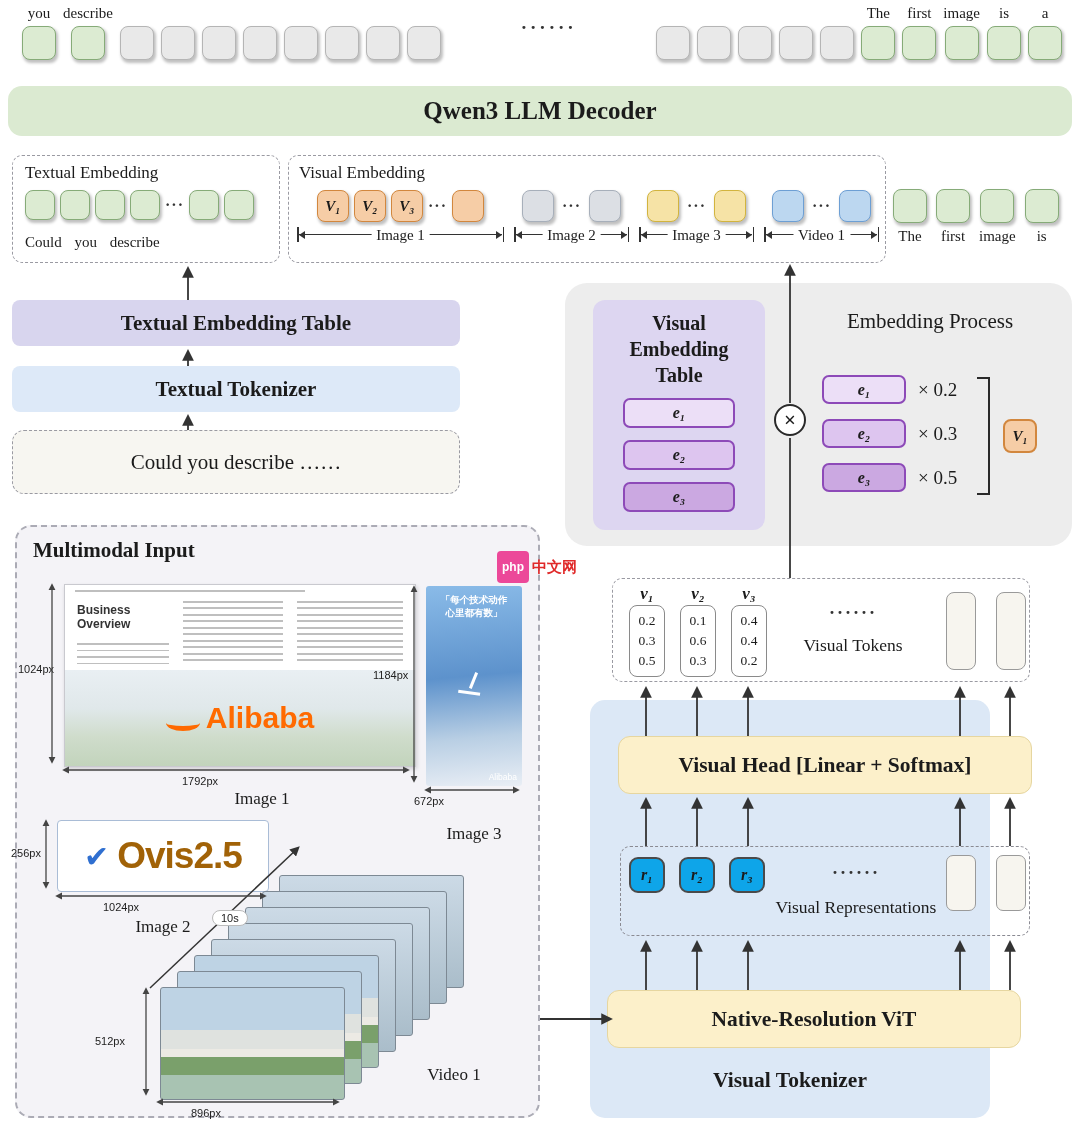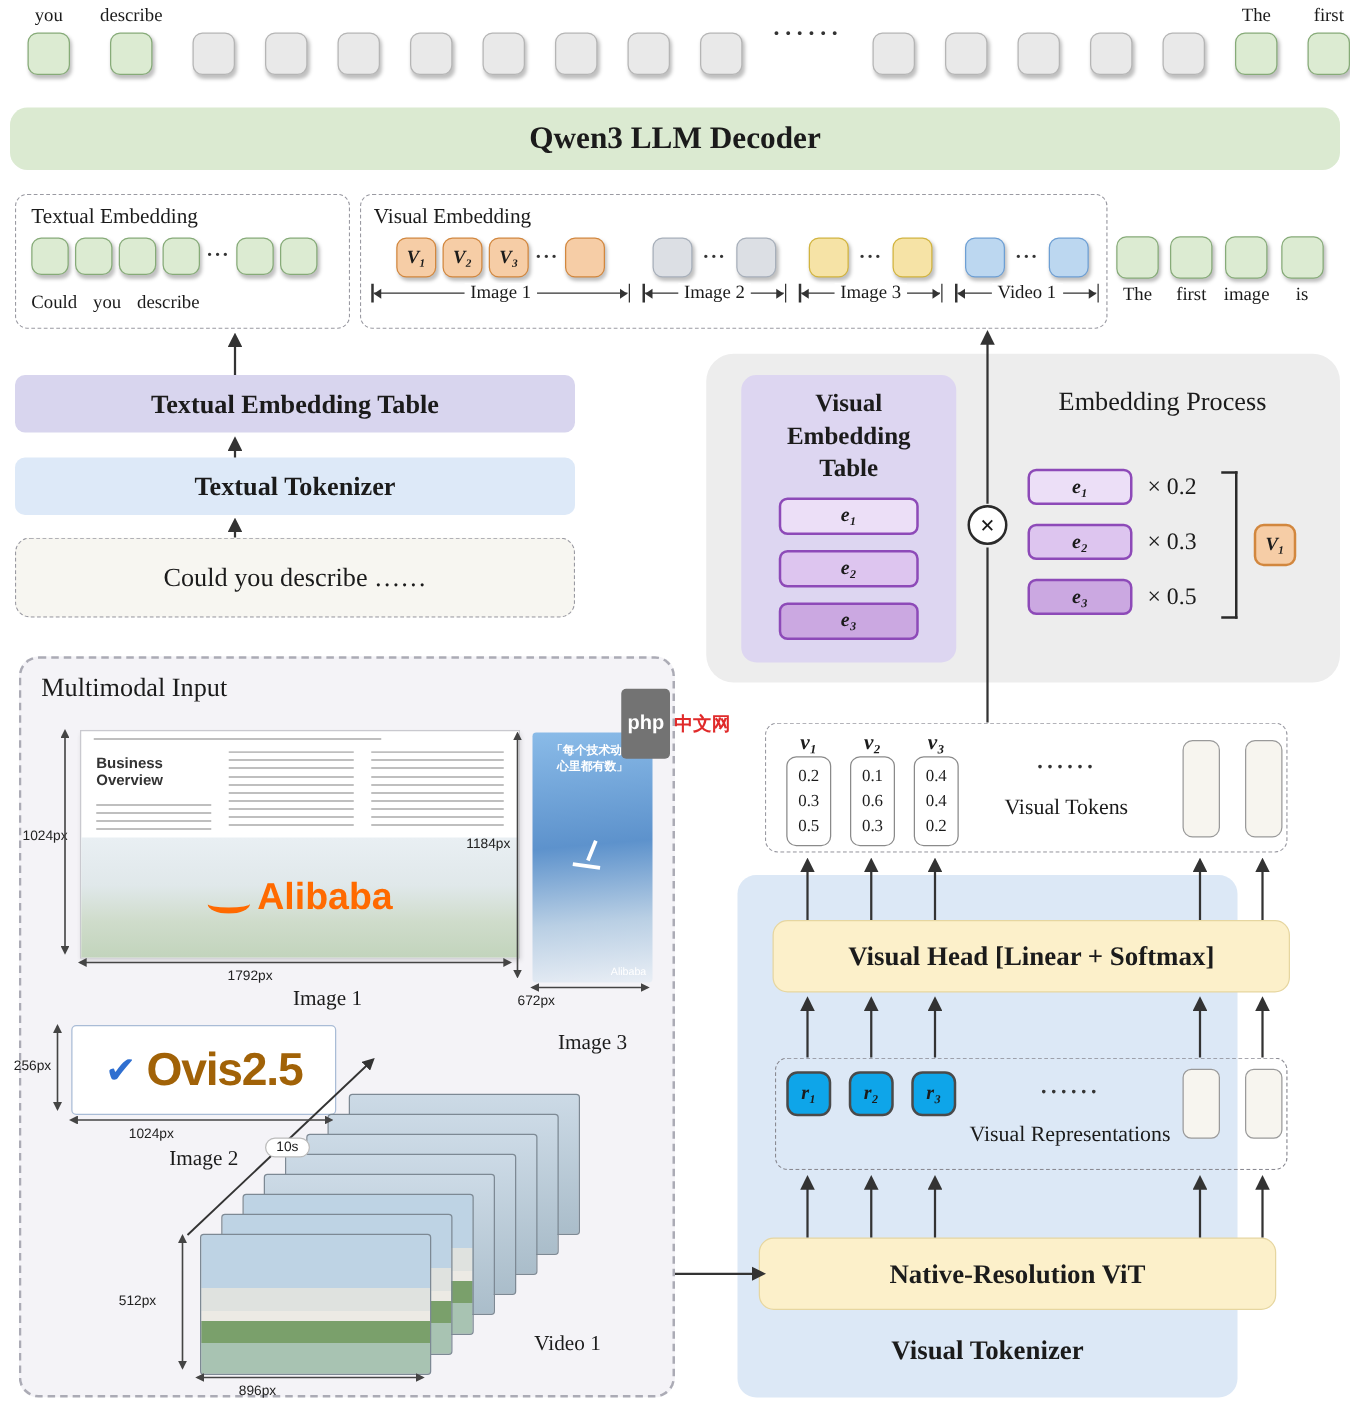--- a/index.html
+++ b/index.html
@@ -81,21 +81,21 @@
   .ovis-mark::before{content:"✔";font-size:30px;font-weight:bold;color:#2f6fd0;font-family:"DejaVu Sans",sans-serif}
   .ovis-text{font-family:Liberation Sans, sans-serif;font-weight:bold;font-size:37px;color:#a16207;letter-spacing:-1px}
 
   .vf{position:absolute;width:185px;height:113px;border:1.5px solid #7d8994;border-radius:3px;
       background:linear-gradient(180deg,#ccdae6,#aabdca)}
   .vf-photo{background:linear-gradient(180deg,#bed3e4 0 38%,#dfe2df 38% 55%,#eceae4 55% 62%,#7aa06b 62% 78%,#a8c3b2 78% 100%)}
   .badge{position:absolute;background:#fff;border:1px solid #bbb;border-radius:9px;padding:1px 8px;
          font-family:"Liberation Sans",sans-serif;font-size:11px;z-index:45}
 
   .wm{position:absolute;display:flex;align-items:center;gap:3px;z-index:70;font-family:"Liberation Sans",sans-serif}
-  .wm-badge{background:#737373;color:#fff;font-weight:bold;font-size:16px;border-radius:4px;padding:19px 5px}
+  .wm-badge{background:#ec4899;color:#fff;font-weight:bold;font-size:12px;border-radius:4px;padding:9px 5px}
   .wm-text{color:#e02a2a;font-weight:bold;font-size:15px}
 </style>
 </head>
 <body>
 
 <div class="canvas">
 
   <svg class="overlay" width="1080" height="1131" viewBox="0 0 1080 1131">
     <defs>
       <marker id="ah" viewBox="0 0 10 10" refX="7.5" refY="5" markerWidth="6.5" markerHeight="6.5" orient="auto-start-reverse">
@@ -134,21 +134,21 @@
       <path d="M64,770 H408" marker-start="url(#ahs)" marker-end="url(#ahs)"></path>
       <path d="M414,587 V781" marker-start="url(#ahs)" marker-end="url(#ahs)"></path>
       <path d="M426,790 H518" marker-start="url(#ahs)" marker-end="url(#ahs)"></path>
       <path d="M46,821 V887" marker-start="url(#ahs)" marker-end="url(#ahs)"></path>
       <path d="M57,896 H265" marker-start="url(#ahs)" marker-end="url(#ahs)"></path>
       <path d="M146,989 V1094" marker-start="url(#ahs)" marker-end="url(#ahs)"></path>
       <path d="M158,1102 H338" marker-start="url(#ahs)" marker-end="url(#ahs)"></path>
     </g>
   </svg>
 
-  <div class="abs" style="left:22px;top:4px;width:1040px;display:flex;gap:24px;">
+  <div class="abs" style="left:22px;top:4px;width:1040px;display:flex;gap:7px;">
     <div class="tok-col">
         <span class="tok-word">you</span>
         <div class="tok green"></div>
       </div>
     <div class="tok-col">
         <span class="tok-word">describe</span>
         <div class="tok green"></div>
       </div>
     <div class="tok-col">
         <span class="tok-word"></span>
@@ -389,21 +389,21 @@
       <div class="abs mid-dots" style="left:160px;top:16px;width:150px;text-align:center;font-size:18px;letter-spacing:2px">······</div>
       <div class="abs" style="left:105px;top:50px;width:260px;text-align:center;font-size:17.5px">Visual Representations</div>
       <div class="slot" style="left:325px;top:8px;width:30px;height:56px;border-radius:7px"></div>
       <div class="slot" style="left:375px;top:8px;width:30px;height:56px;border-radius:7px"></div>
     </div>
     <div class="abs bar" style="left:17px;top:290px;width:414px;height:58px;background:#fcf0ca;border:1px solid #e6d6a0;border-radius:12px;font-size:21.5px">Native-Resolution ViT</div>
     <div class="abs" style="left:0;top:368px;width:100%;text-align:center;font-weight:bold;font-size:21.5px">Visual Tokenizer</div>
   </div>
 
   <div class="mm-box" style="left:15px;top:525px;width:525px;height:593px">
-    <div class="abs" style="left:16px;top:11px;font-weight:normal;font-size:21px">Multimodal Input</div>
+    <div class="abs" style="left:16px;top:11px;font-weight:bold;font-size:21px">Multimodal Input</div>
 
     <div class="doc-card" style="left:47px;top:57px;width:352px;height:183px">
       <div class="dl" style="left:10px;top:5px;right:110px;height:3px"></div>
       <div class="doc-title" style="left:12px;top:18px;width:72px">Business Overview</div>
       <div class="dl" style="left:12px;top:58px;width:92px;height:22px"></div>
       <div class="dl" style="left:118px;top:16px;width:100px;height:64px"></div>
       <div class="dl" style="left:232px;top:16px;width:106px;height:64px"></div>
       <div class="doc-photo">
         <span class="ali-smile"></span>
         <span class="ali-text">Alibaba</span>

